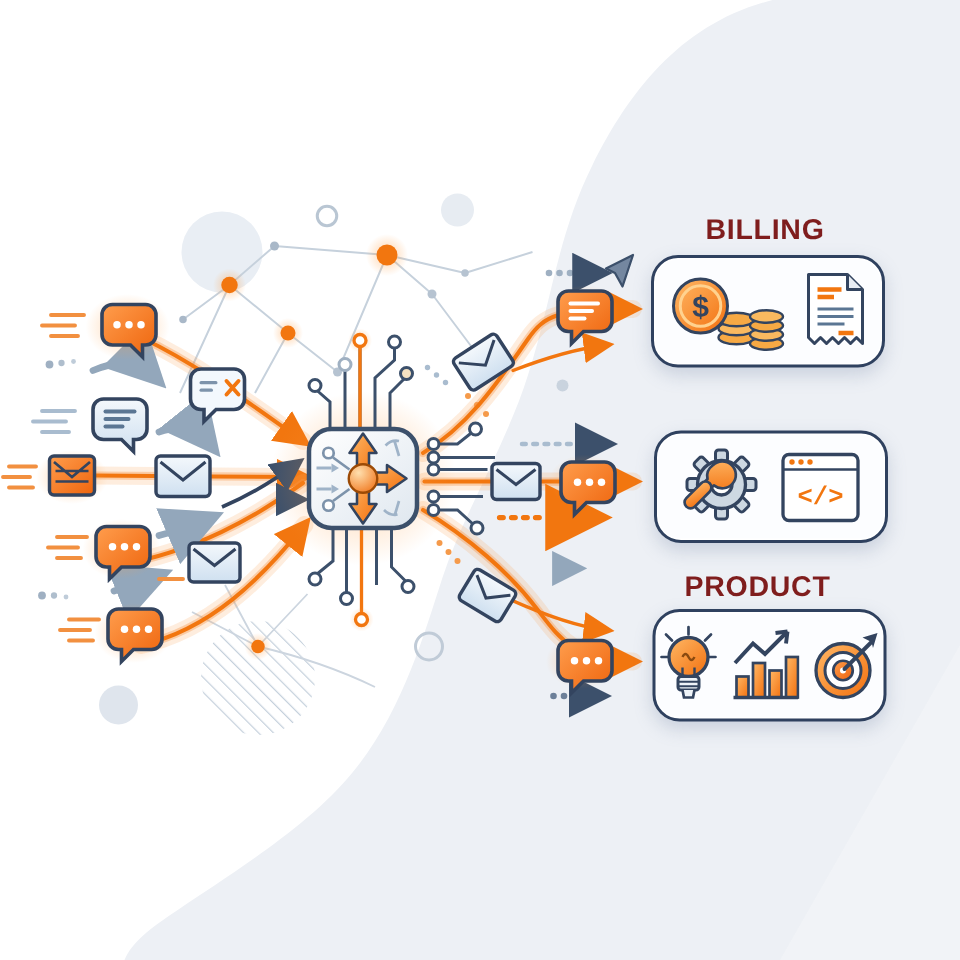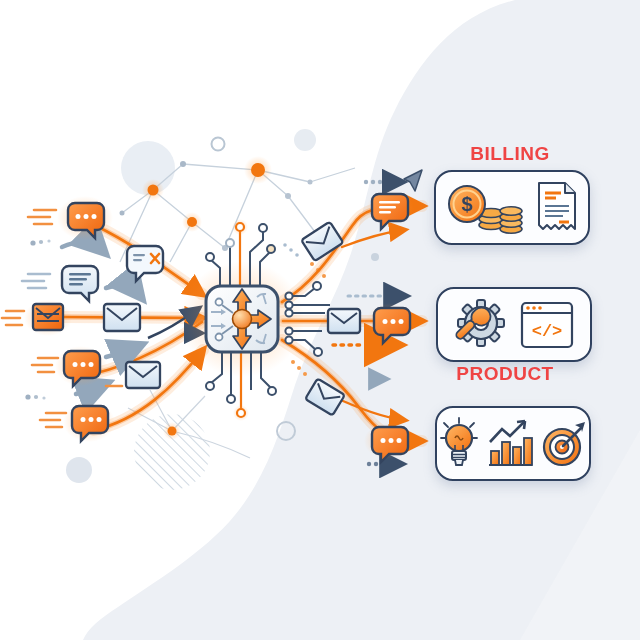--- a/index.html
+++ b/index.html
@@ -1,20 +1,20 @@
 <!DOCTYPE html>
 <html><head>
 <meta charset="utf-8">
 <style>
   html,body{margin:0;padding:0;background:#ffffff;}
   .stage{position:relative;width:640px;height:640px;overflow:hidden;background:#ffffff;
          font-family:"Liberation Sans",sans-serif;}
   .stage svg.illo{position:absolute;left:0;top:0;}
   .dept-title{position:absolute;width:170px;text-align:center;font-weight:bold;
-              font-size:19px;letter-spacing:.5px;color:#ef4444;}
+              font-size:19px;letter-spacing:.5px;color:#7f1d1d;}
   .dept-card{position:absolute;width:152px;height:71px;background:#fcfdff;
              border:2.5px solid #2f415f;border-radius:18px;
              box-shadow:0 5px 12px rgba(110,130,160,.28), inset 0 0 0 1px #fff;
              display:flex;align-items:center;justify-content:center;gap:8px;}
   .road-halo{stroke:#f9a35c;stroke-opacity:.20;stroke-width:12;fill:none;stroke-linecap:round;}
   .road-mid {stroke:#f7974a;stroke-opacity:.38;stroke-width:5.5;fill:none;stroke-linecap:round;}
   .road     {stroke:#f2760f;stroke-width:2.7;fill:none;stroke-linecap:round;}
   .roadthin {stroke:#f2760f;stroke-width:2.3;fill:none;stroke-linecap:round;}
   .trace{stroke:#3c506b;stroke-width:2;fill:none;}
   .trace-circle{fill:#ffffff;stroke:#3c506b;stroke-width:2;}
@@ -375,21 +375,21 @@
   <svg width="54" height="50" viewBox="0 0 54 50">
     <rect x="2" y="3" width="50" height="44" rx="4" fill="#ffffff" stroke="#33445f" stroke-width="2.2"></rect>
     <path d="M2,13 H52" stroke="#33445f" stroke-width="1.8"></path>
     <circle cx="8" cy="8" r="1.8" fill="#f2760f"></circle>
         <circle cx="14" cy="8" r="1.8" fill="#f2760f"></circle>
         <circle cx="20" cy="8" r="1.8" fill="#f2760f"></circle>
     <text x="27" y="36" text-anchor="middle" font-family="Liberation Mono, monospace" font-size="17" font-weight="bold" fill="#f2760f">&lt;/&gt;</text>
   </svg>
 </div>
 
-<div class="dept-title" style="left:420px;top:363px;">PRODUCT</div>
+<div class="dept-title" style="left:420px;top:381px;">PRODUCT</div>
 <div class="dept-card" style="left:435px;top:406px;">
   <svg width="40" height="56" viewBox="0 0 40 56">
     <path d="M20,2 V7 M5,7 L9,11 M35,7 L31,11 M2,22 H7 M33,22 H38" stroke="#33445f" stroke-width="1.8" stroke-linecap="round"></path>
     <circle cx="20" cy="22" r="13" fill="url(#og)" stroke="#33445f" stroke-width="2.2"></circle>
     <path d="M16,22 q2,-4 4,0 q2,4 4,0" stroke="#8a4a10" stroke-width="1.6" fill="none"></path>
     <path d="M16,29 V35 M24,29 V35" stroke="#33445f" stroke-width="1.6"></path>
     <rect x="13" y="35" width="14" height="9" rx="2" fill="#eef3f8" stroke="#33445f" stroke-width="2"></rect>
     <path d="M13,38.5 H27 M13,41.5 H27" stroke="#33445f" stroke-width="1.3"></path>
     <path d="M16,44 L17,49 H23 L24,44" fill="#eef3f8" stroke="#33445f" stroke-width="1.8"></path>
   </svg>

